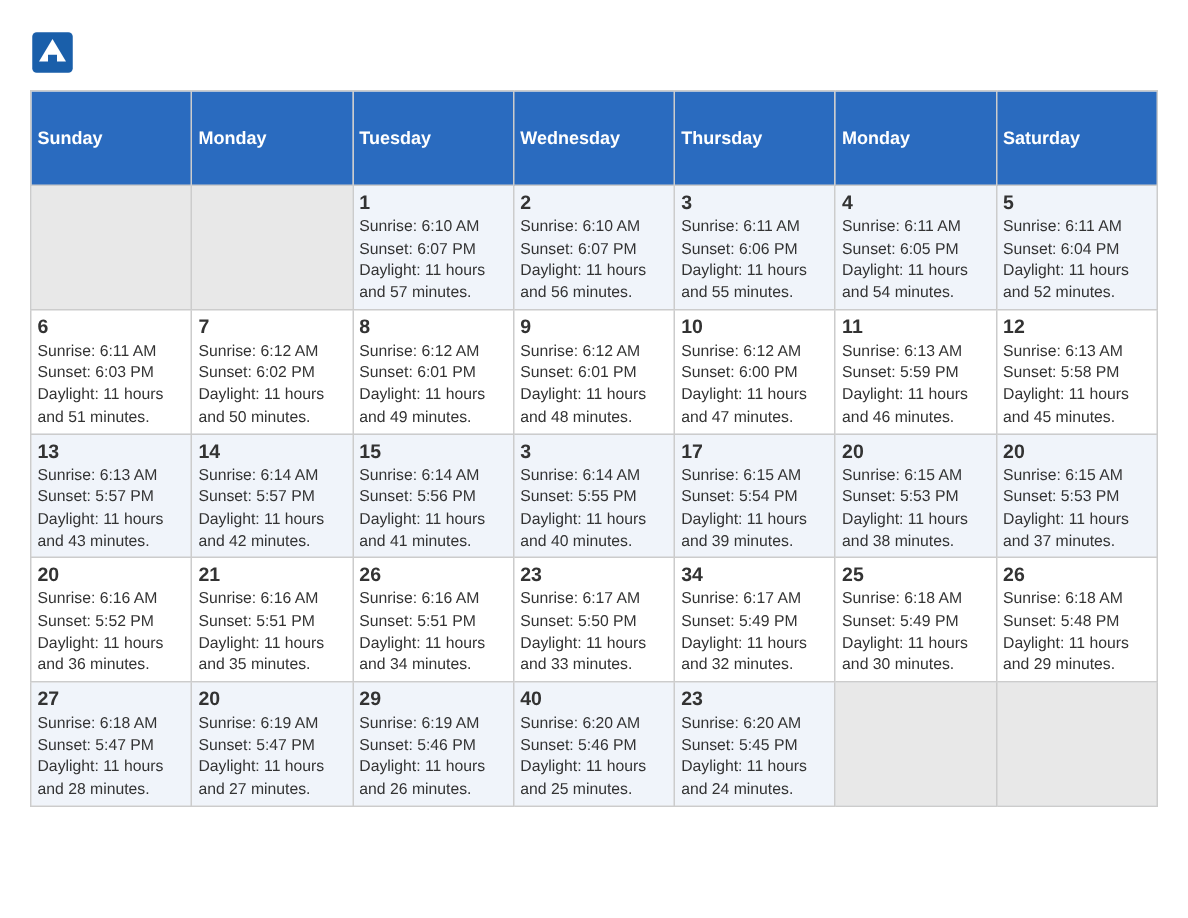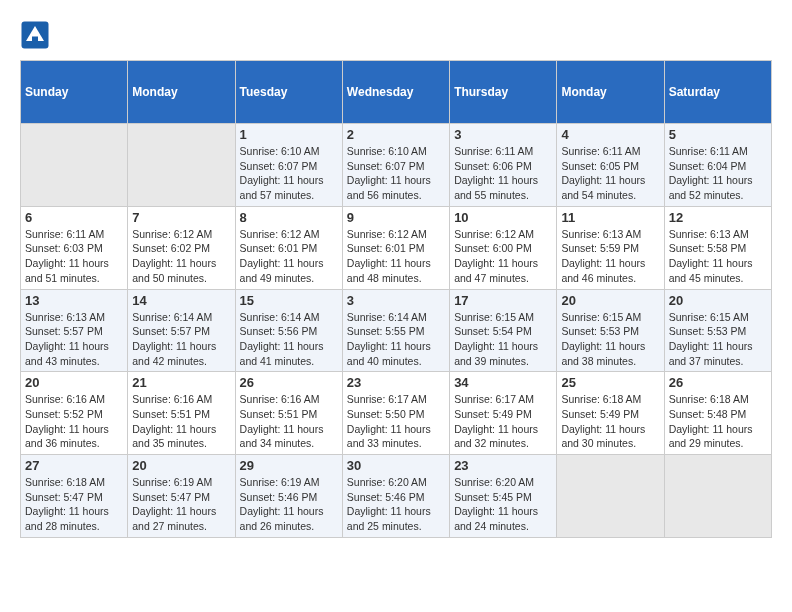--- a/index.html
+++ b/index.html
@@ -244,21 +244,21 @@
         </td>
         <td>
           <span class="day-number">20</span>
           <div class="day-info">Sunrise: 6:19 AM<br>Sunset: 5:47 PM<br>Daylight: 11 hours and 27 minutes.</div>
         </td>
         <td>
           <span class="day-number">29</span>
           <div class="day-info">Sunrise: 6:19 AM<br>Sunset: 5:46 PM<br>Daylight: 11 hours and 26 minutes.</div>
         </td>
         <td>
-          <span class="day-number">30</span>
+          <span class="day-number">40</span>
           <div class="day-info">Sunrise: 6:20 AM<br>Sunset: 5:46 PM<br>Daylight: 11 hours and 25 minutes.</div>
         </td>
         <td>
           <span class="day-number">23</span>
           <div class="day-info">Sunrise: 6:20 AM<br>Sunset: 5:45 PM<br>Daylight: 11 hours and 24 minutes.</div>
         </td>
         <td class="empty-cell"></td>
         <td class="empty-cell"></td>
       </tr>
     </tbody>

